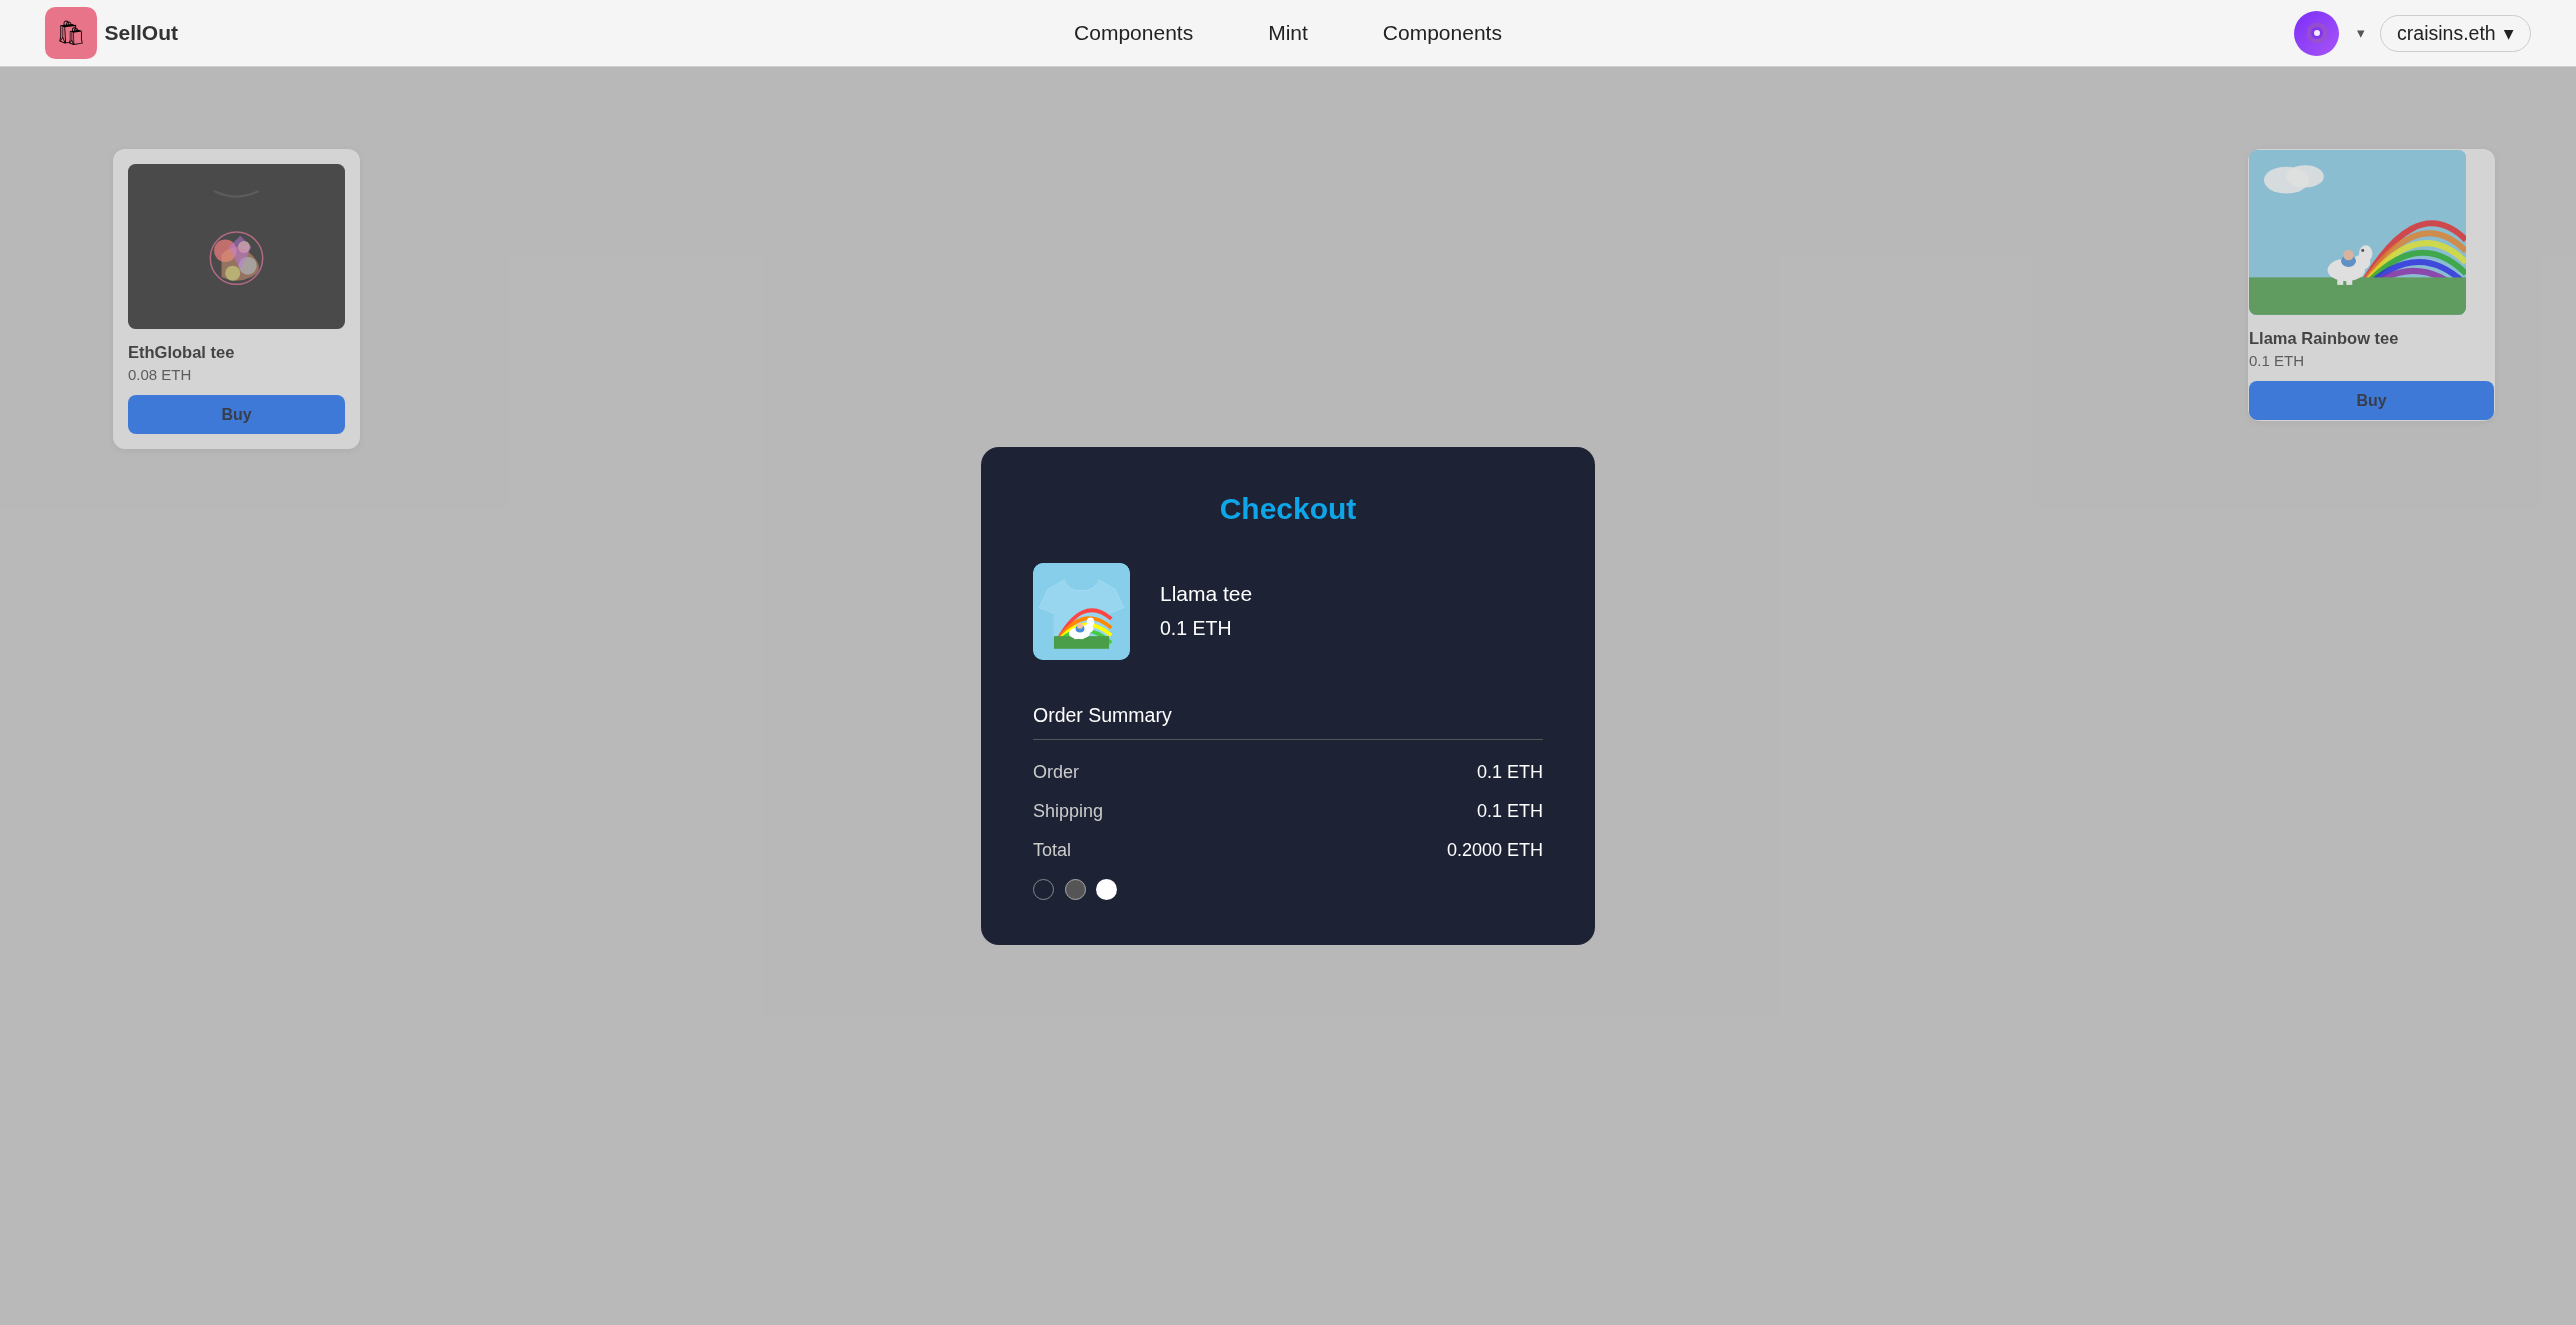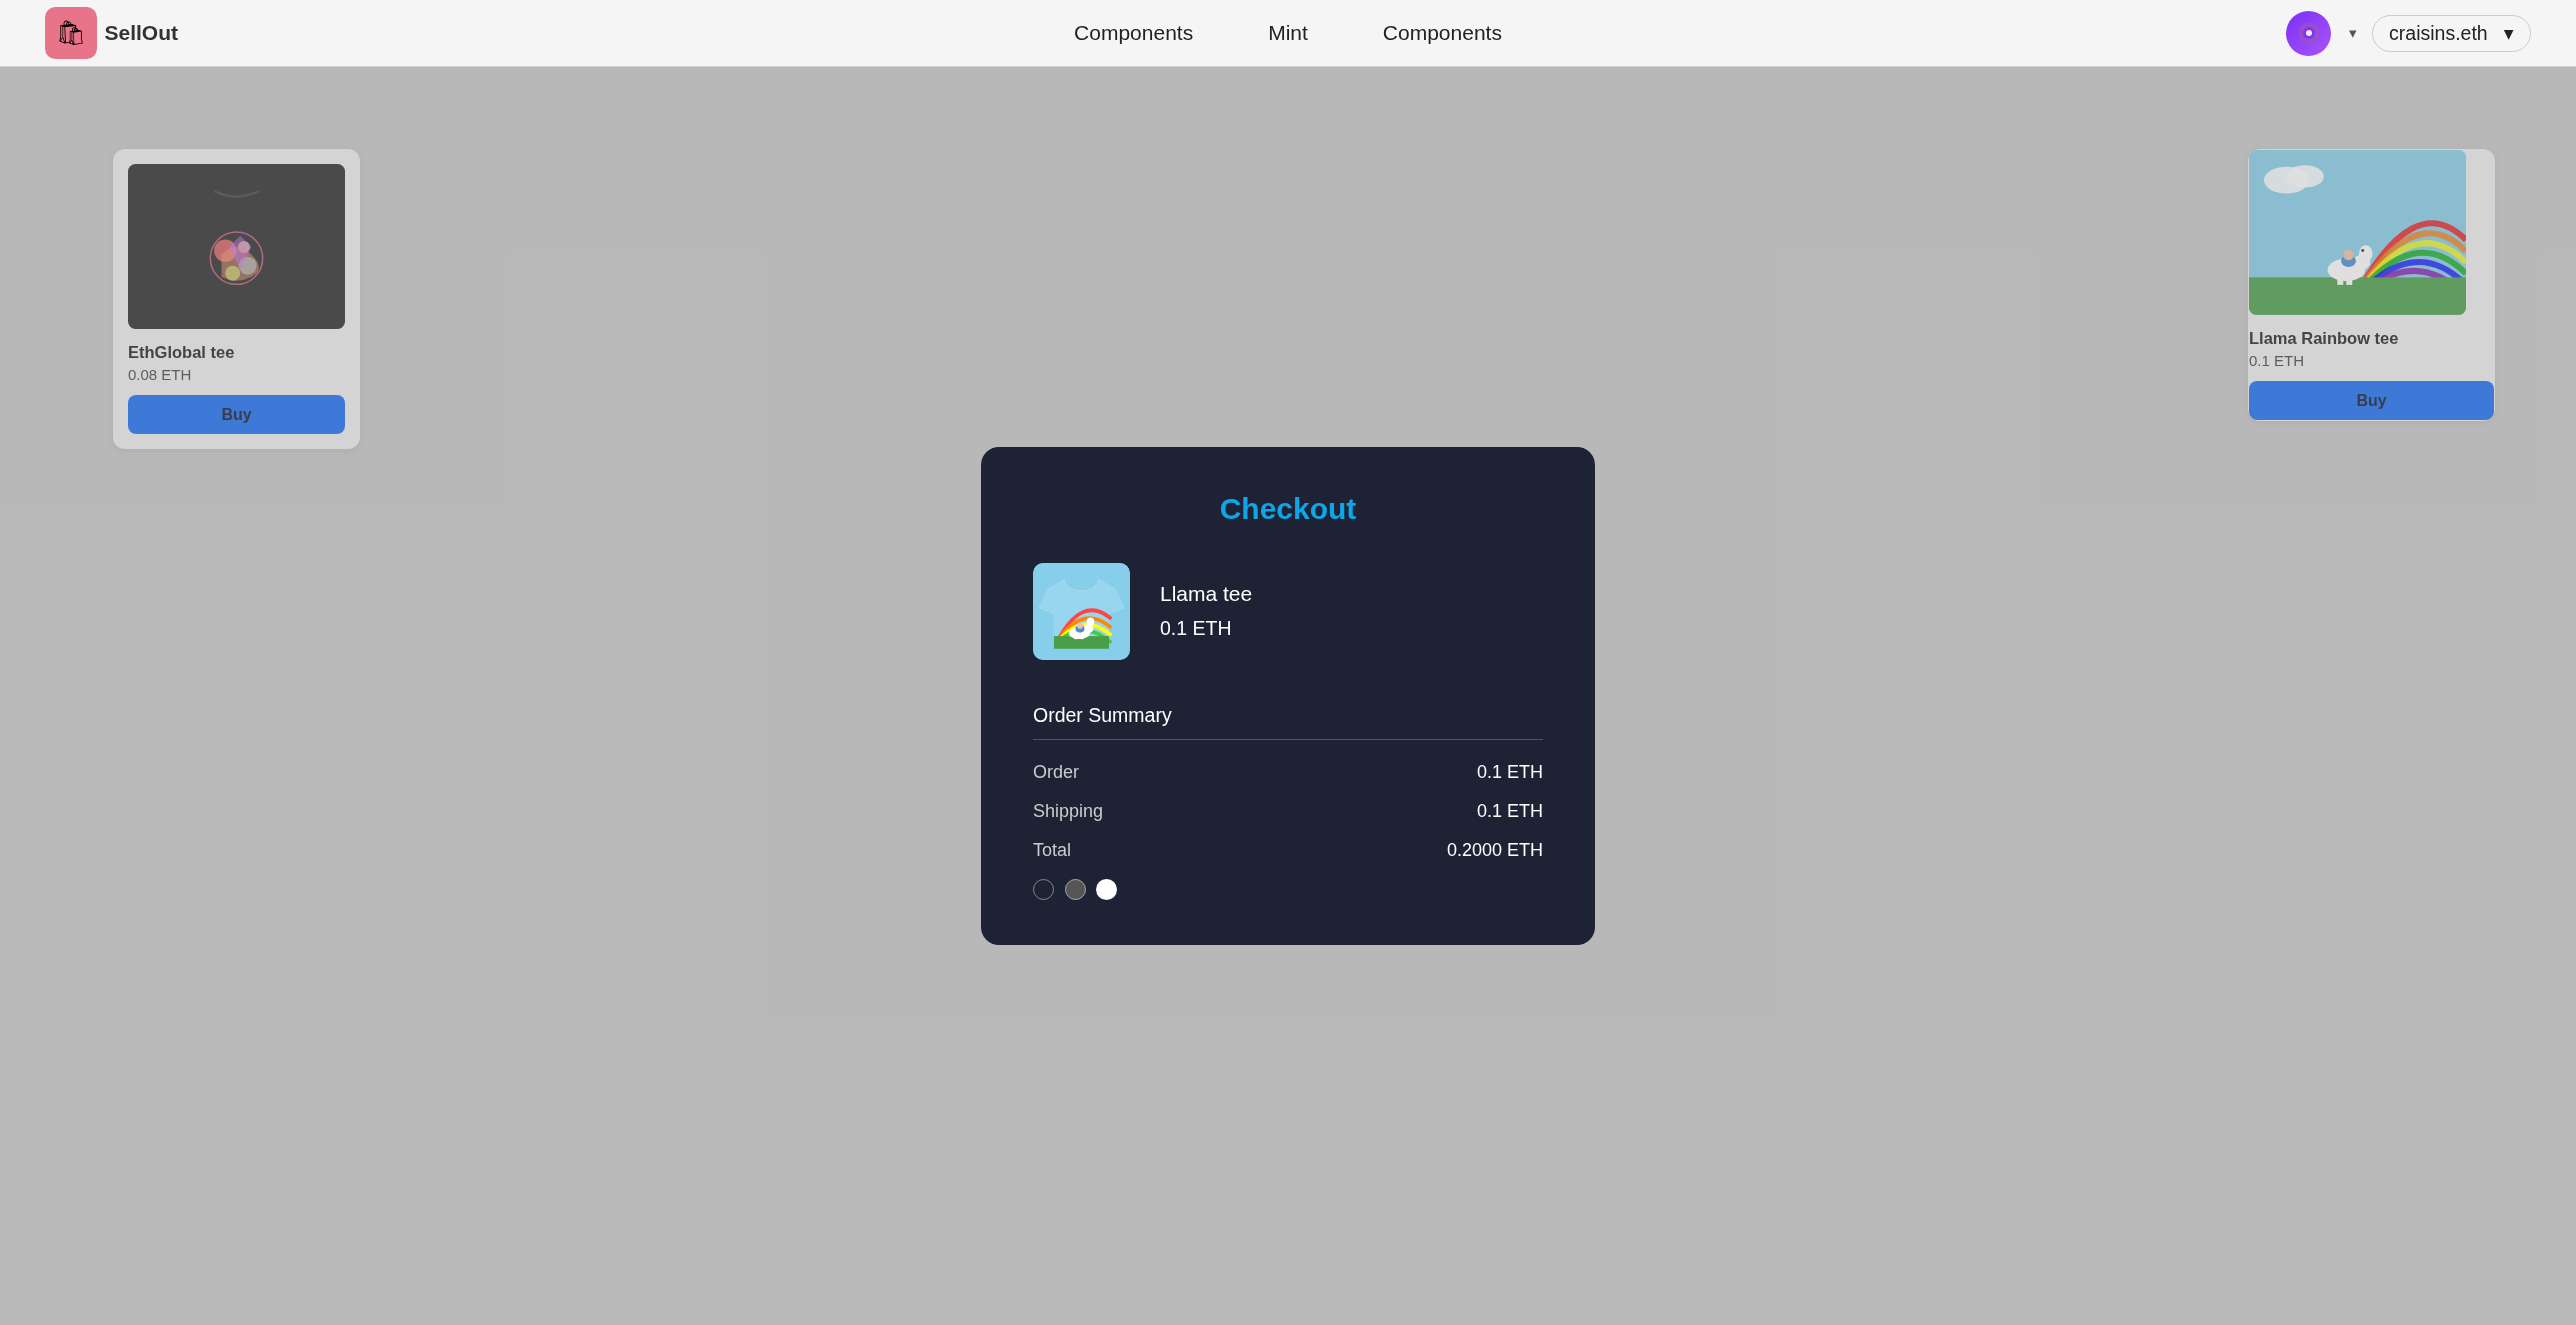--- a/index.html
+++ b/index.html
@@ -94,21 +94,21 @@
       cursor: pointer;
       margin-left: 3px;
     }
 
     .user-label {
       font-size: 19.5px;
       color: #222;
       cursor: pointer;
       display: flex;
       align-items: center;
-      gap: 16px;
+      gap: 8px;
       border: 1.1px solid #ccc;
       border-radius: 22.5px;
       padding: 6px 16.5px;
     }
 
     
     .bg-cards {
       position: absolute;
       top: 67px;
       left: 16px;

